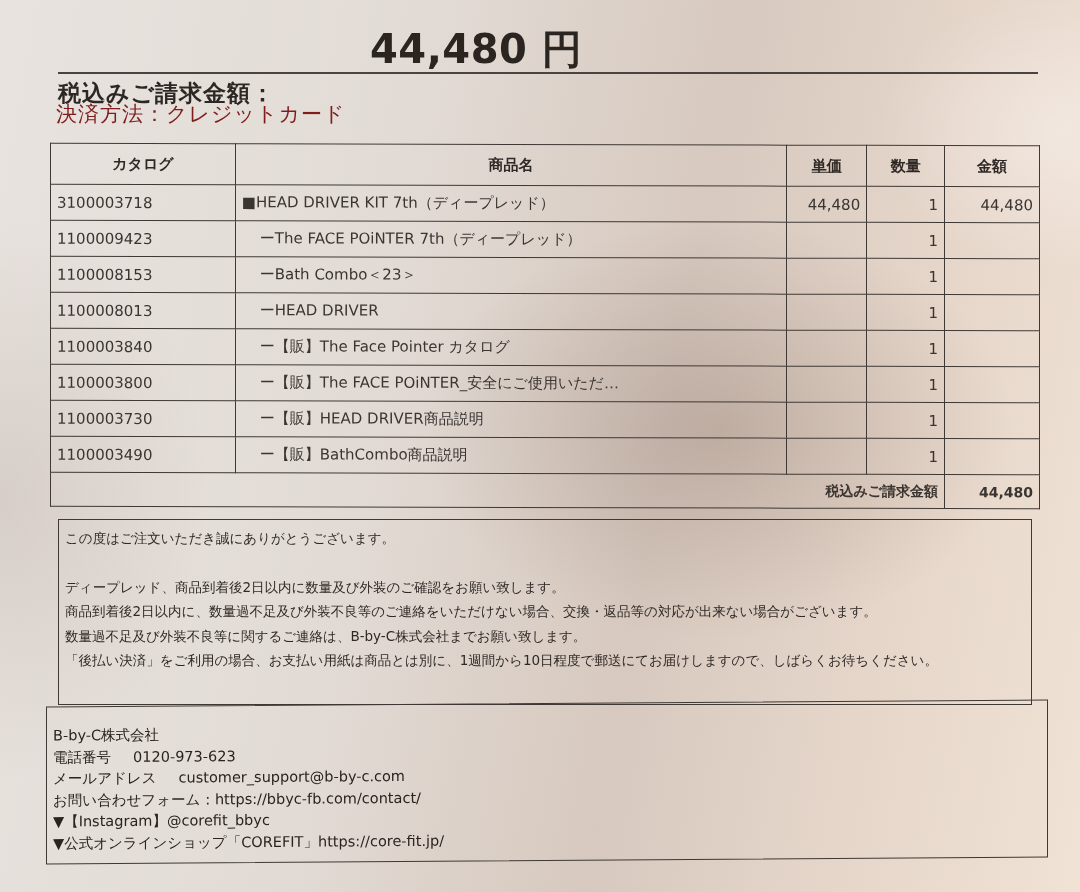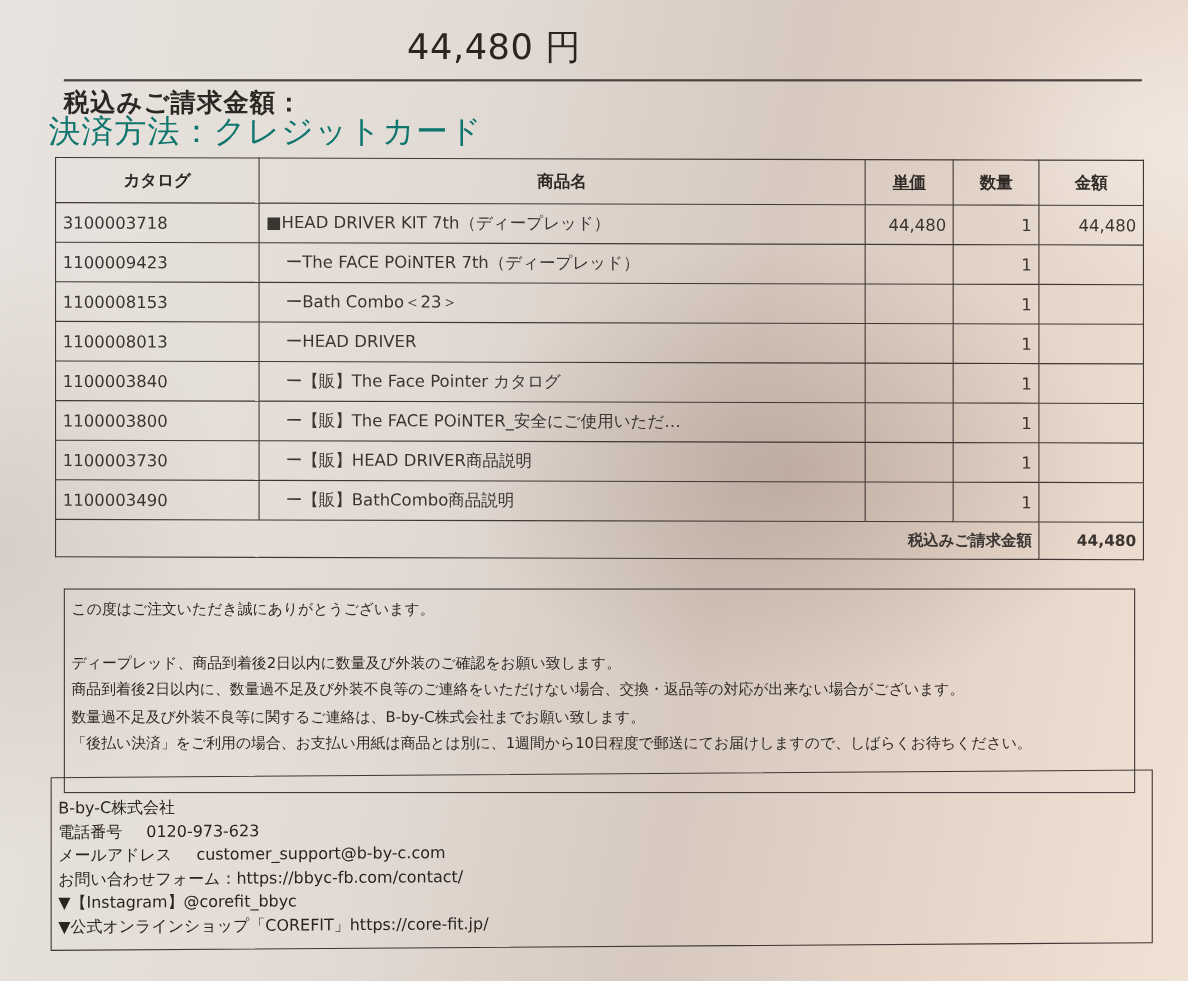--- a/index.html
+++ b/index.html
@@ -15,41 +15,41 @@
       background:
         radial-gradient(ellipse 420px 300px at 720px 430px, rgba(90,60,45,0.22), transparent 70%),
         radial-gradient(ellipse 300px 400px at 0px 500px, rgba(120,95,80,0.15), transparent 70%),
         radial-gradient(ellipse 260px 200px at 1060px 130px, rgba(255,255,255,0.35), transparent 70%);
     }
     .total-header {
       position: absolute; left: 58px; top: 22px; width: 980px; height: 52px;
       border-bottom: 2px solid #4a4340;
     }
     .total-header .lbl { position: absolute; left: 0; top: 8px; font-size: 23px; font-weight: bold; color: #2d2724; letter-spacing: 1px; margin-top: 48px; }
-    .total-header .amt { position: absolute; left: 312px; top: 0; font-size: 32px; font-weight: normal; color: #2b2522; letter-spacing: 0.5px; text-align: right; }
-    .payment { position: absolute; left: 44px; top: 100px; font-size: 29px; color: #0f766e; letter-spacing: 1px; }
+    .total-header .amt { position: absolute; left: 312px; top: 0; font-size: 40px; font-weight: bold; color: #2b2522; letter-spacing: 0.5px; text-align: right; }
+    .payment { position: absolute; left: 56px; top: 100px; font-size: 21px; color: #7f1d1d; letter-spacing: 1px; }
 
     table.items {
       position: absolute; left: 50px; top: 144px; width: 990px;
       border-collapse: collapse; font-size: 15px; color: #3b3532;
       transform: skewY(0.15deg);
     }
     table.items td, table.items th { border: 1.5px solid #3f3835; height: 36px; padding: 0 6px; white-space: nowrap; }
     table.items th { font-weight: bold; font-size: 15px; text-align: center; height: 41px; color: #2f2926; }
     table.items td.num { text-align: right; }
     table.items td.code { width: 185px; margin-left: 42px; }
     table.items td.name { width: 552px; }
     table.items td.sub { padding-left: 24px; }
     .w-price { width: 80px; text-decoration: underline; } .w-qty { width: 78px; } .w-amt { width: 95px; }
     table.items tr.total-row td { height: 34px; font-weight: bold; font-size: 14px; }
     table.items tr.total-row td.total-lbl { text-align: right; border-right: 1.5px solid #3f3835; }
 
     .notice {
       position: absolute; left: 58px; top: 519px; width: 974px; height: 186px;
-      border: 1.5px solid #3f3835; padding: 6px 6px; font-size: 13.5px; color: #2f2926; line-height: 24.5px; margin-top: 16px;
+      border: 1.5px solid #3f3835; padding: 6px 6px; font-size: 13.5px; color: #2f2926; line-height: 24.5px;
     }
     .notice p { white-space: nowrap; }
     .notice .gap { height: 24px; }
     .contact {
       position: absolute; left: 46px; top: 703px; width: 1002px; height: 158px;
       border: 1.5px solid #3f3835; padding: 18px 6px 0 6px; font-size: 14.5px; color: #2a2421; line-height: 21.5px;
       transform: skewY(-0.4deg);
     }
     .contact p { white-space: nowrap; }
     .contact .sp { display: inline-block; width: 22px; }

